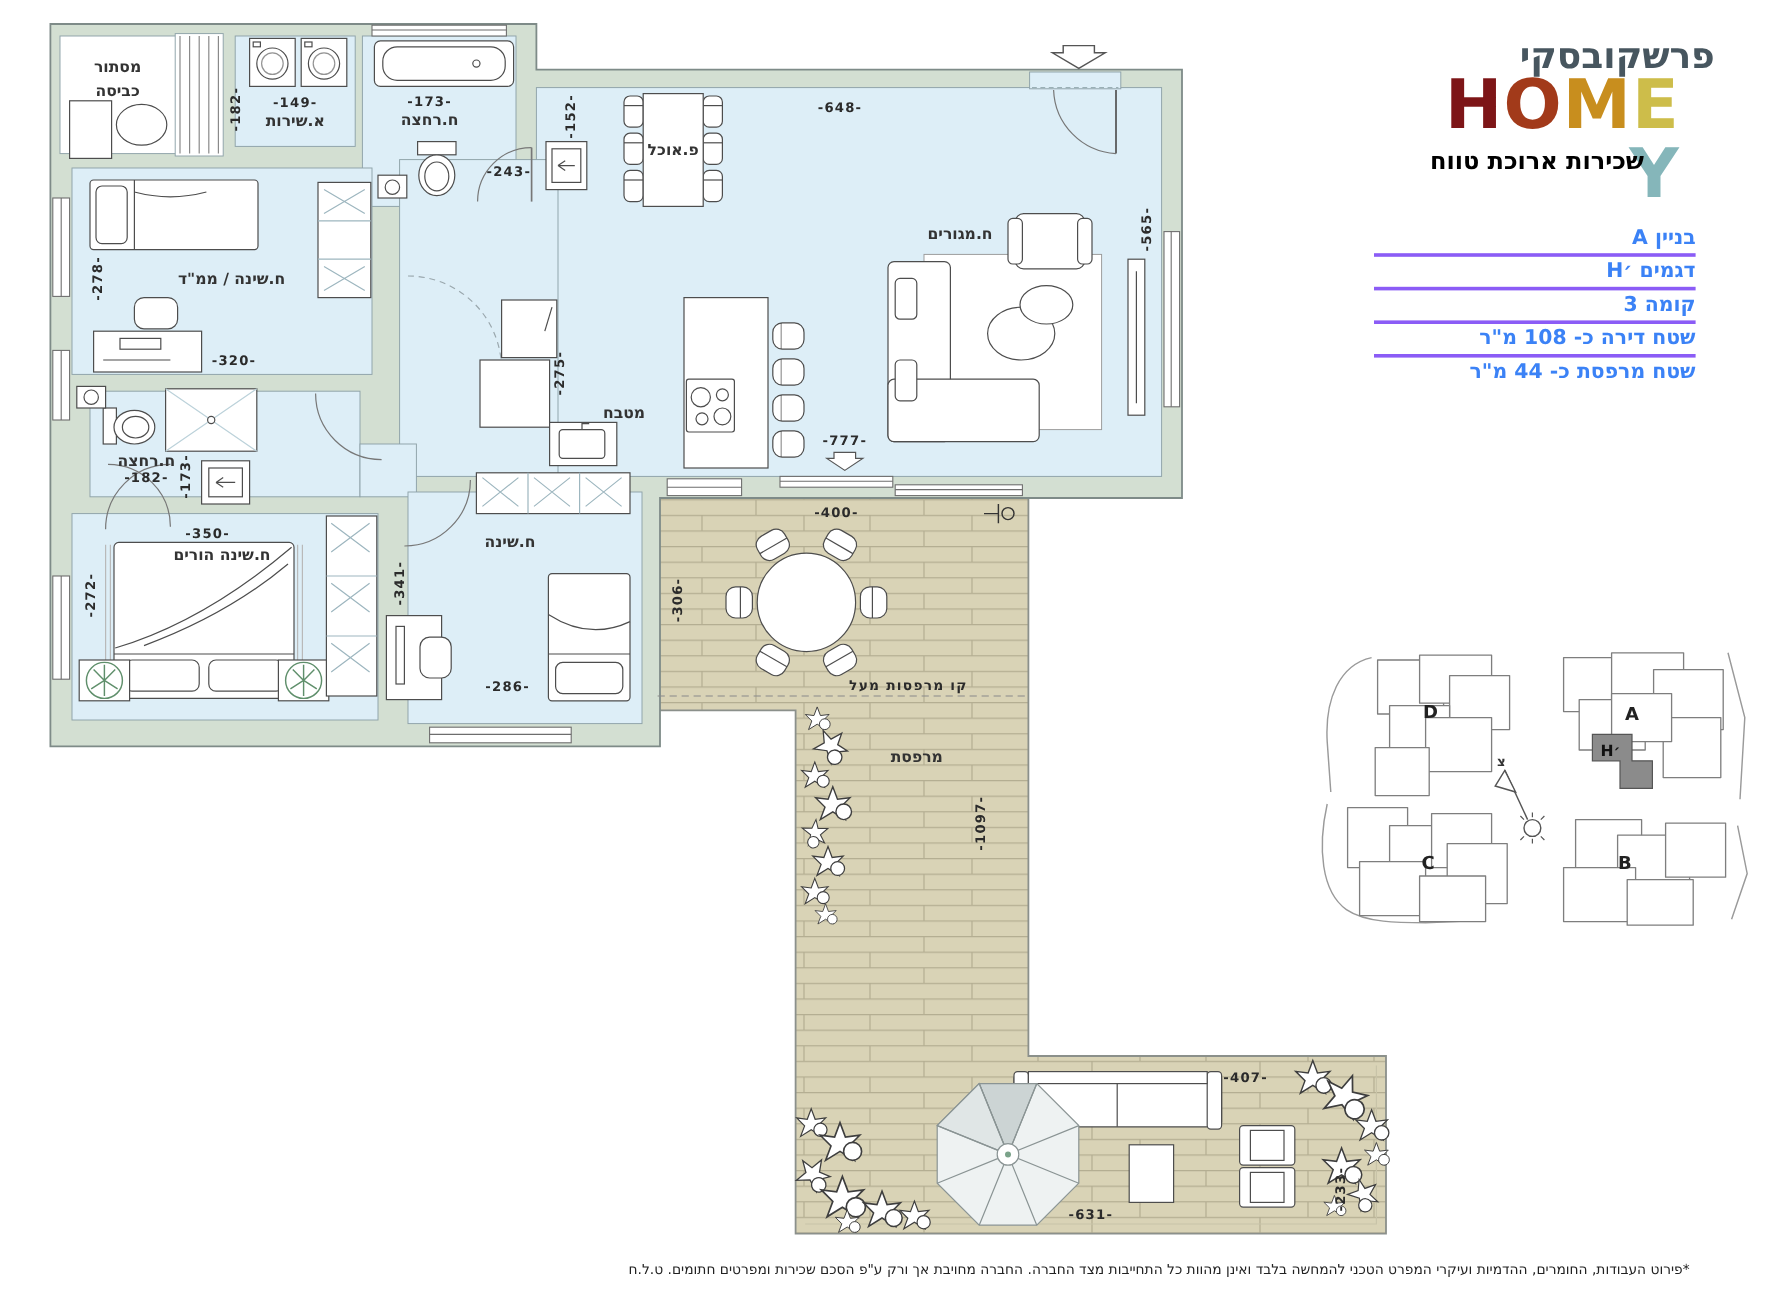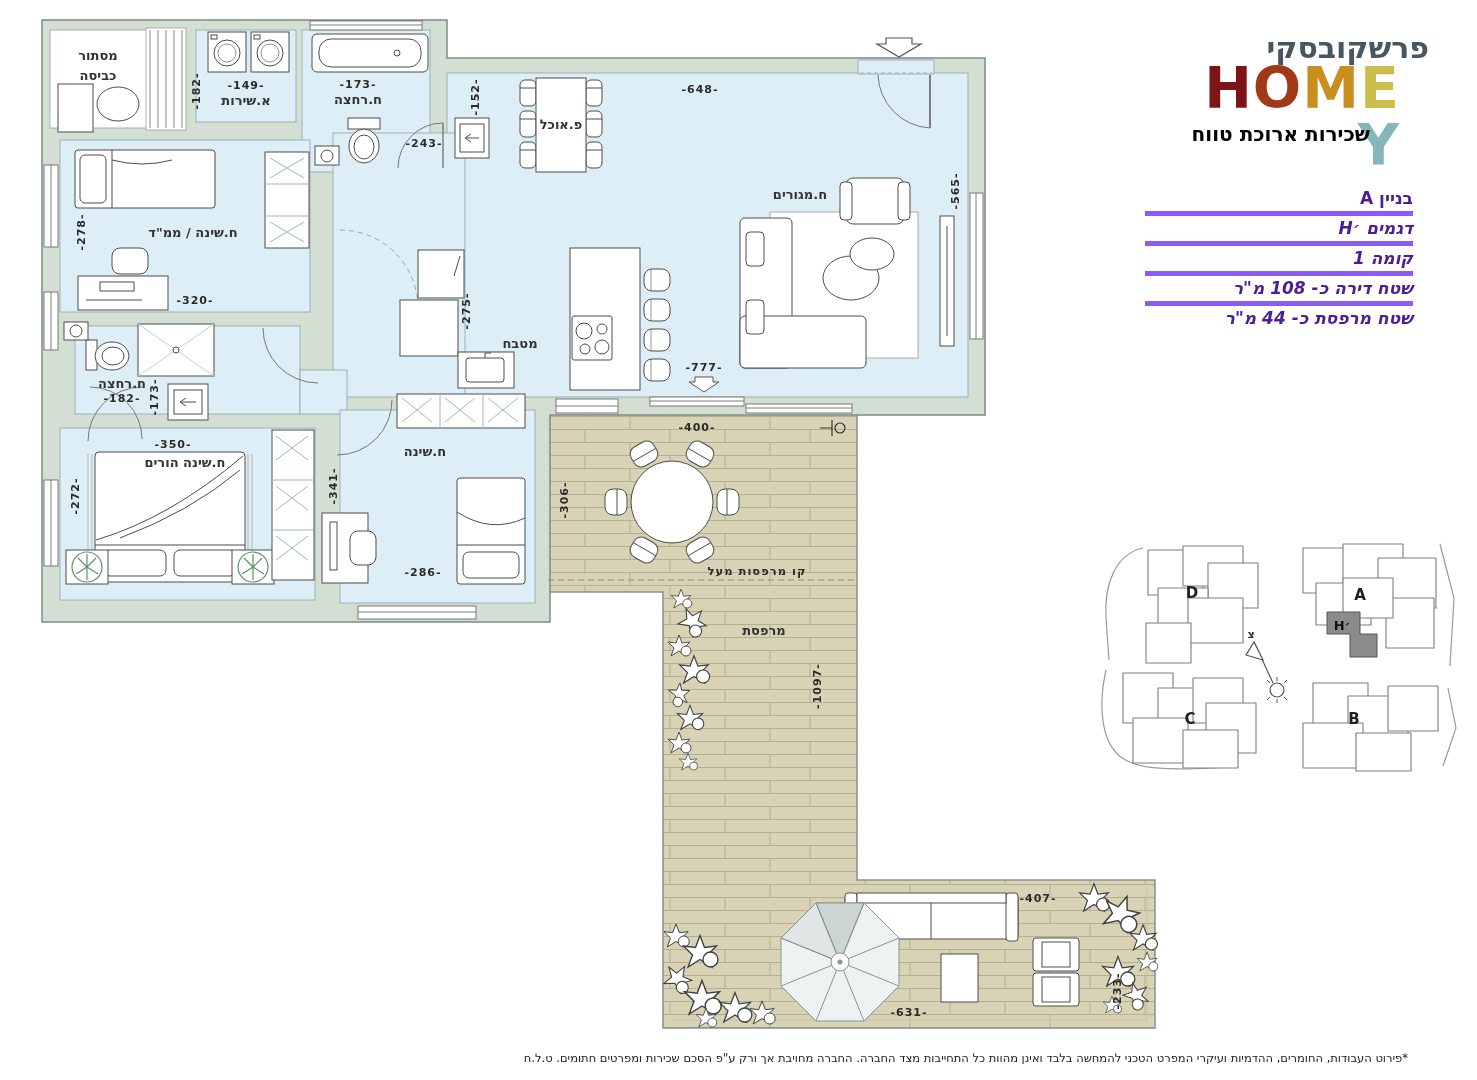--- a/index.html
+++ b/index.html
@@ -10,22 +10,22 @@
   .rlabel{font-size:13px;font-weight:bold;fill:#333;}
   .slabel{font-size:15px;font-weight:bold;fill:#222;}
   .brand-name{position:absolute;top:30px;left:1164px;width:265px;text-align:right;
               font-size:30px;font-weight:bold;color:#47565f;}
   .brand-logo{position:absolute;top:60px;left:1185px;width:215px;text-align:right;
               font-size:57px;font-weight:bold;letter-spacing:1px;line-height:1;}
   .brand-logo span{display:inline-block;}
   .brand-tagline{position:absolute;top:122px;left:1190px;width:180px;text-align:right;
               font-size:20px;font-weight:bold;color:#000000;}
   .details{position:absolute;top:186px;left:1145px;width:268px;}
-  .details .row{height:25px;line-height:25px;font-size:17px;font-weight:bold;color:#4c1d95;}
-  .details .row + .row{border-top:5px solid #8b5cf6;font-style:italic;}
+  .details .row{height:25px;line-height:25px;font-size:17px;font-weight:bold;color:#3b82f6;}
+  .details .row + .row{border-top:3px solid #8b5cf6;}
   .footer{position:absolute;top:1051px;left:421px;right:69px;text-align:right;
           font-size:11.5px;color:#222;}
   .floorplan{position:absolute;left:0;top:0;}
   .siteplan{position:absolute;left:1088px;top:538px;}
 </style>
 </head>
 <body>
 
 <div class="page">
 
@@ -353,21 +353,21 @@
 
 <div class="brand-name">פרשקובסקי</div>
 <div class="brand-logo">
   <span style="color:#7d1517">H</span><span style="color:#a23a1a">O</span><span style="color:#c88e1e">M</span><span style="color:#cdbd4a">E</span><span style="color:#85b6ba">Y</span>
 </div>
 <div class="brand-tagline">שכירות ארוכת טווח</div>
 
 <div class="details" dir="rtl">
   <div class="row">בניין A</div>
   <div class="row">דגמים ׳H</div>
-  <div class="row">קומה 1</div>
+  <div class="row">קומה 3</div>
   <div class="row">שטח דירה כ- 108 מ"ר</div>
   <div class="row">שטח מרפסת כ- 44 מ"ר</div>
 </div>
 
 <svg class="siteplan" width="380" height="235" viewBox="0 0 380 235">
   <g fill="none" stroke="#9a9a9a" stroke-width="1.2">
     <path d="M55,10 C28,16 16,45 18,80 L21,122"></path>
     <path d="M18,132 C10,168 13,205 34,220 C50,231 78,231 100,231 L148,229"></path>
     <path d="M352,6 L366,60 L362,128 M360,150 L368,190 L355,228"></path>
   </g>

